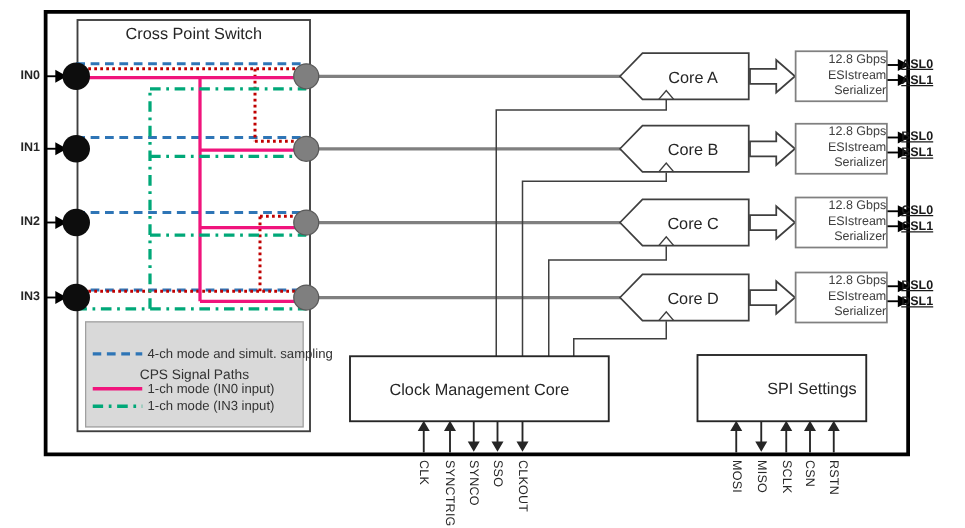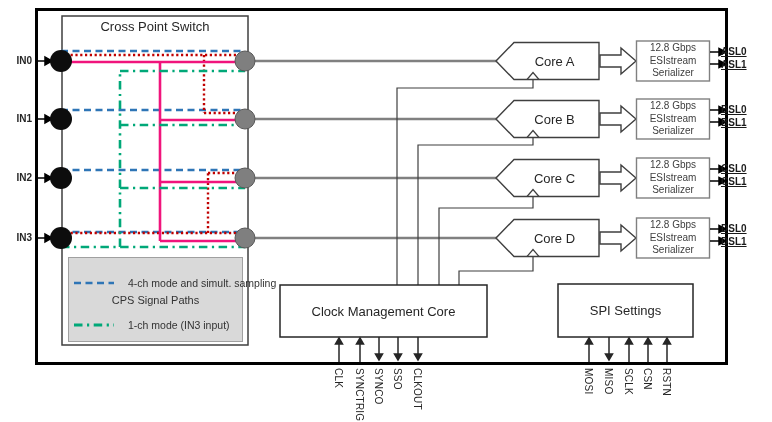--- a/index.html
+++ b/index.html
@@ -7,30 +7,30 @@
     position:relative;width:772px;height:422px;background:#fff;overflow:hidden;
     font-family:"Liberation Sans",sans-serif;color:#262626;
     -webkit-font-smoothing:antialiased;
   }
   #wires{position:absolute;left:0;top:0;}
   .abs{position:absolute;}
   .ctr{display:flex;align-items:center;justify-content:center;text-align:left;}
   .cps-title{left:62px;top:18px;width:186px;height:16px;font-size:13px;color:#262626;}
   .in-label{left:2px;width:30px;height:14px;font-size:10px;font-weight:600;text-align:right;line-height:14px;}
   .core-label{left:510px;width:89px;height:16px;font-size:13px;}
-  .ser-text{left:637px;width:72px;font-size:10px;line-height:12.5px;color:#404040;text-align:center;}
+  .ser-text{left:637px;width:72px;font-size:10px;line-height:12.5px;color:#404040;text-align:right;}
   .out-label{left:721px;width:36px;height:13px;font-size:10px;font-weight:600;line-height:13px;color:#1a1a1a;text-decoration:underline;}
   .box-title{font-size:13px;color:#262626;}
   .vpin{
     position:absolute;top:368px;font-size:10px;color:#262626;white-space:nowrap;
     transform:rotate(90deg);transform-origin:0 0;letter-spacing:0.2px;
   }
   .legend-title{left:68px;top:260px;width:175px;height:14px;font-size:11px;color:#333;margin-top:33px;}
   .legend-item{left:74px;width:166px;height:14px;display:flex;align-items:center;}
-  .legend-item .lbl{margin-left:14px;font-size:10.5px;color:#333;white-space:nowrap;}
+  .legend-item .lbl{margin-left:4px;font-size:10.5px;color:#333;white-space:nowrap;}
   .legend-item svg{flex:0 0 auto;}
 </style>
 </head>
 <body>
 
 <div id="stage">
 
   <svg id="wires" width="772" height="422" viewBox="0 0 772 422">
 
     <rect x="36.5" y="9.5" width="690" height="354" fill="none" stroke="#000" stroke-width="3"></rect>
@@ -218,21 +218,21 @@
   <div class="abs out-label" style="top:45px">ASL0</div>
   <div class="abs out-label" style="top:58px">ASL1</div>
   <div class="abs out-label" style="top:103px">BSL0</div>
   <div class="abs out-label" style="top:116px">BSL1</div>
   <div class="abs out-label" style="top:162px">CSL0</div>
   <div class="abs out-label" style="top:175px">CSL1</div>
   <div class="abs out-label" style="top:222px">DSL0</div>
   <div class="abs out-label" style="top:235px">DSL1</div>
 
   <div class="abs ctr box-title" style="left:280px;top:285px;width:207px;height:52px">Clock Management Core</div>
-  <div class="abs ctr box-title" style="left:558px;top:284px;width:135px;height:53px">SPI Settings</div>
+  <div class="abs ctr box-title" style="left:582px;top:284px;width:135px;height:53px">SPI Settings</div>
 
   <div class="vpin" style="left:344px">CLK</div>
   <div class="vpin" style="left:365px">SYNCTRIG</div>
   <div class="vpin" style="left:384px">SYNCO</div>
   <div class="vpin" style="left:403px">SSO</div>
   <div class="vpin" style="left:423px">CLKOUT</div>
 
   <div class="vpin" style="left:594px">MOSI</div>
   <div class="vpin" style="left:614px">MISO</div>
   <div class="vpin" style="left:634px">SCLK</div>
@@ -240,20 +240,26 @@
   <div class="vpin" style="left:672px">RSTN</div>
 
   <div class="abs ctr legend-title">CPS Signal Paths</div>
 
   <div class="abs legend-item" style="top:276px">
     <svg width="40" height="6">
       <line x1="0" y1="3" x2="40" y2="3" stroke="var(--path-4ch)" stroke-width="2.6" stroke-dasharray="7 4.5"></line>
       </svg>
     <span class="lbl">4-ch mode and simult. sampling</span>
   </div>
+  <div class="abs legend-item" style="top:304px">
+    <svg width="40" height="6">
+      <line x1="0" y1="3" x2="40" y2="3" stroke="var(--path-1ch-in0)" stroke-width="2.8"></line>
+      </svg>
+    <span class="lbl">1-ch mode (IN0 input)</span>
+  </div>
   <div class="abs legend-item" style="top:318px">
     <svg width="40" height="6">
       <line x1="0" y1="3" x2="40" y2="3" stroke="var(--path-1ch-in3)" stroke-width="2.8" stroke-dasharray="8.5 4.5 2.2 4.5"></line>
       </svg>
     <span class="lbl">1-ch mode (IN3 input)</span>
   </div>
 
 </div>
 
 </body></html>

